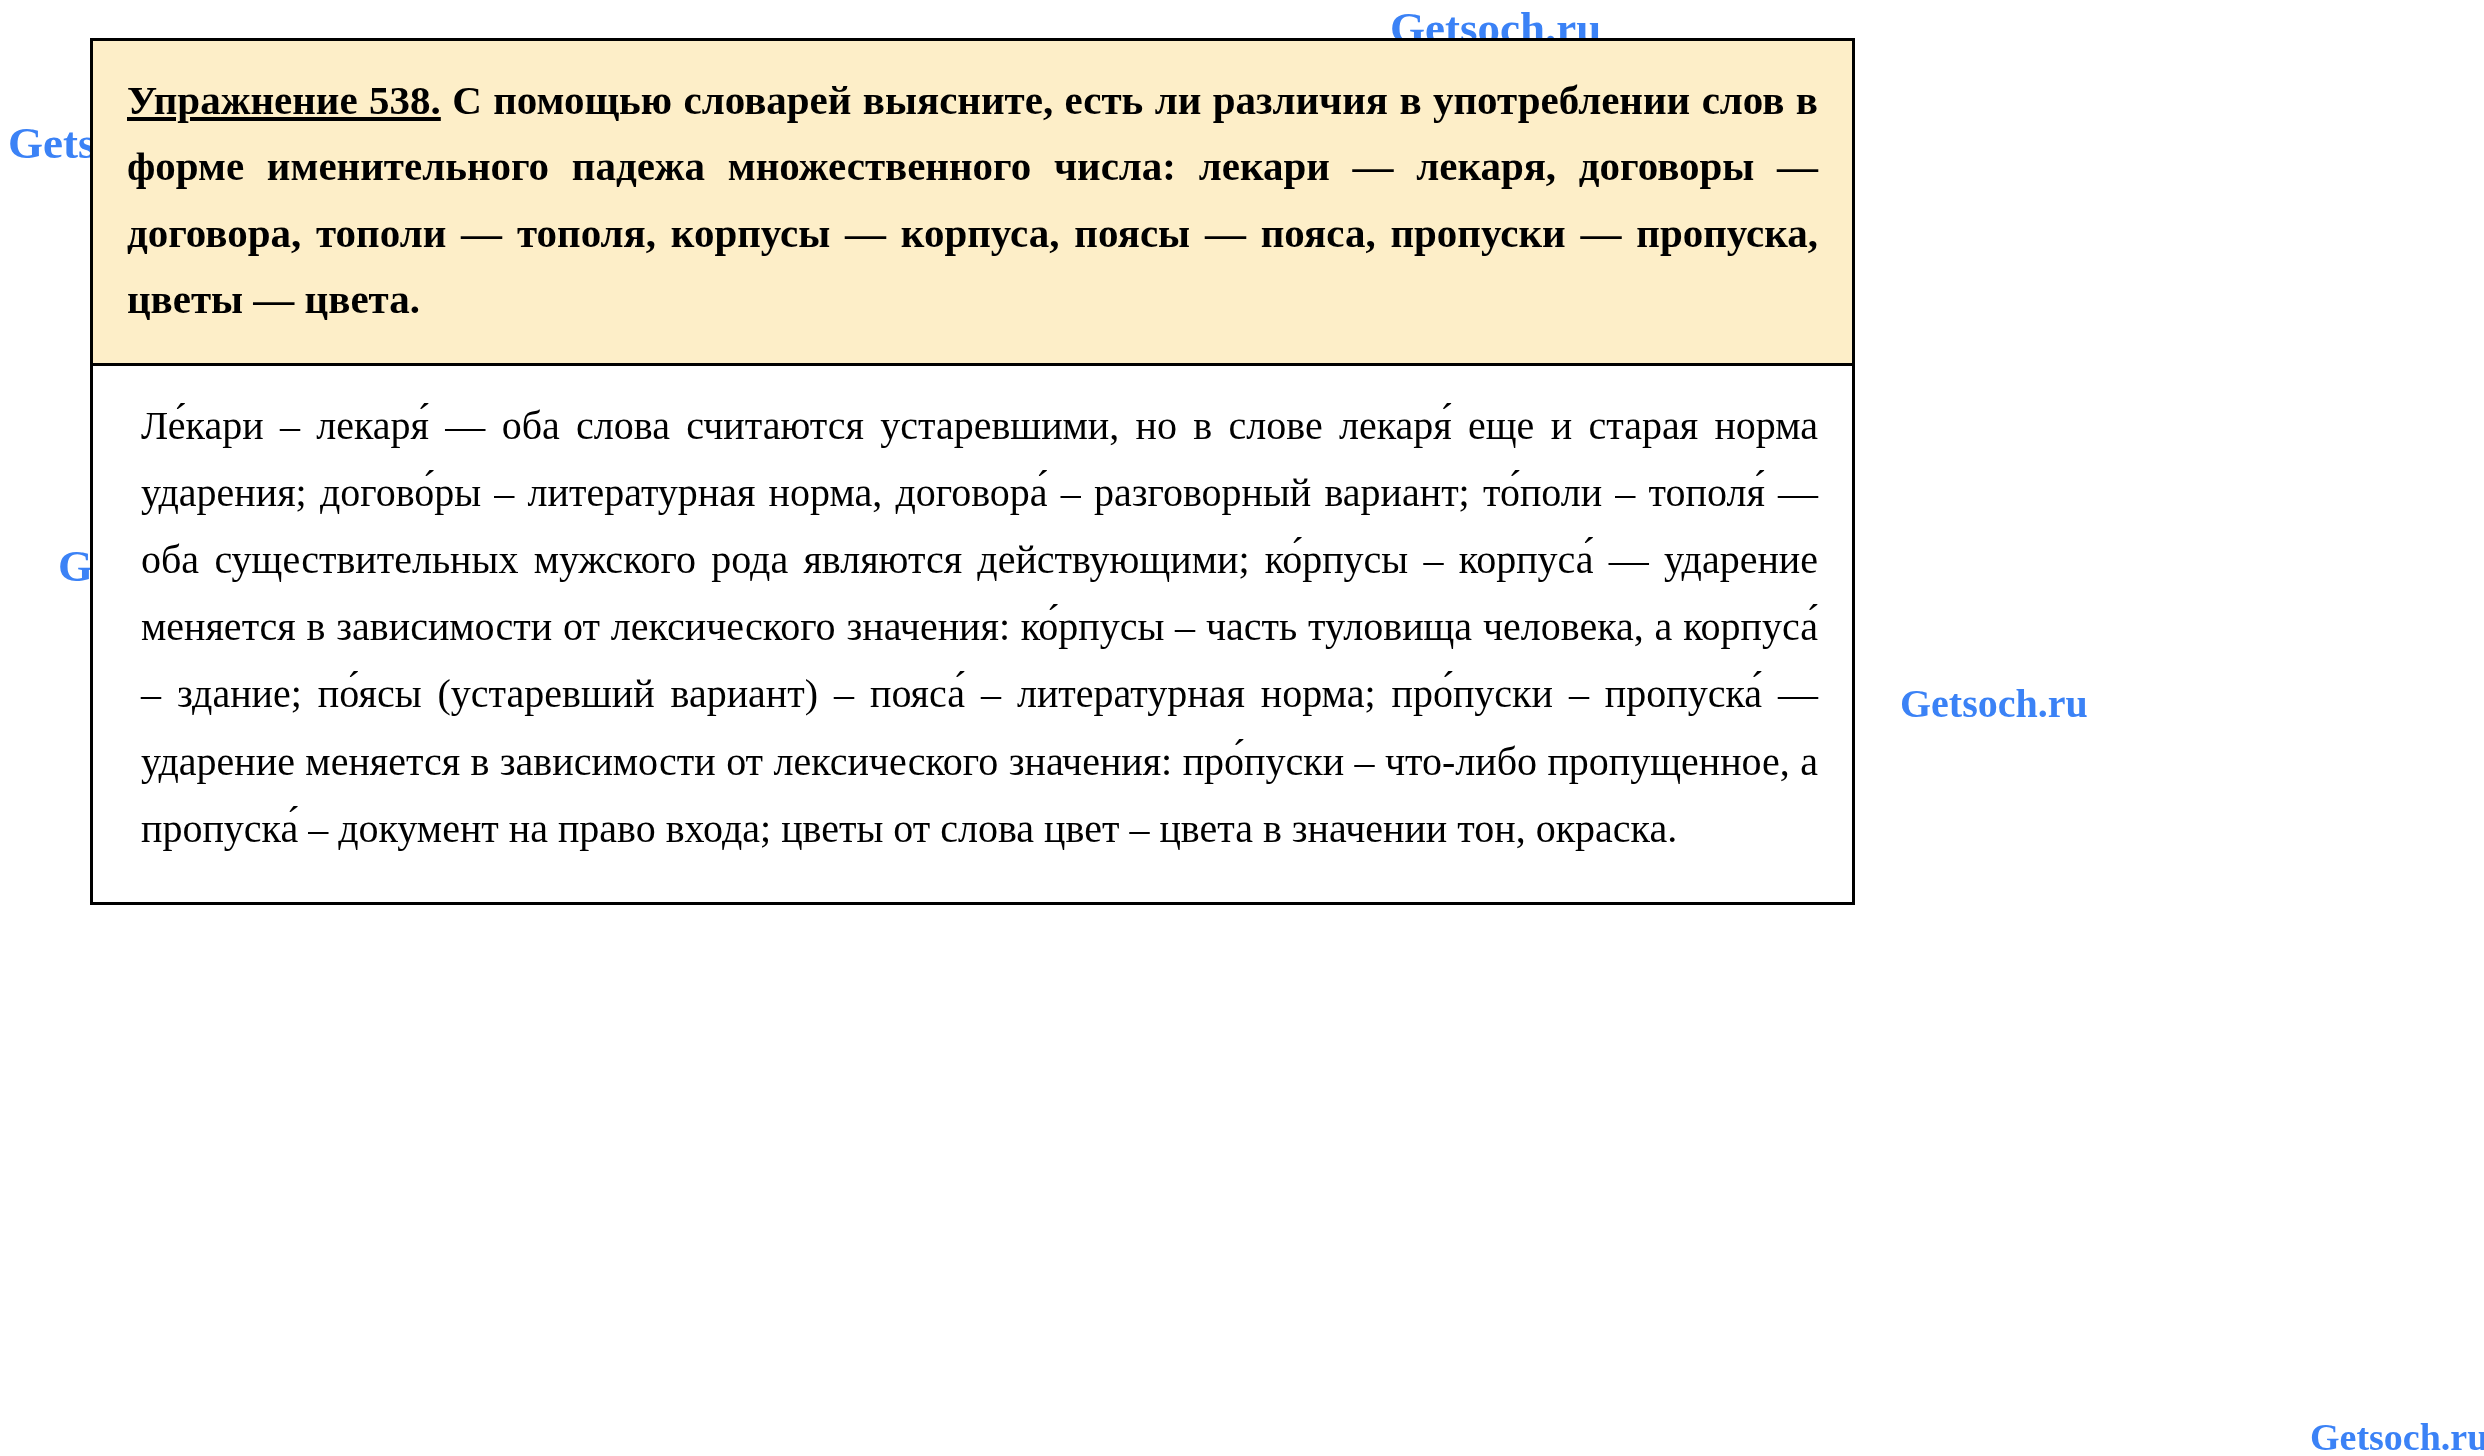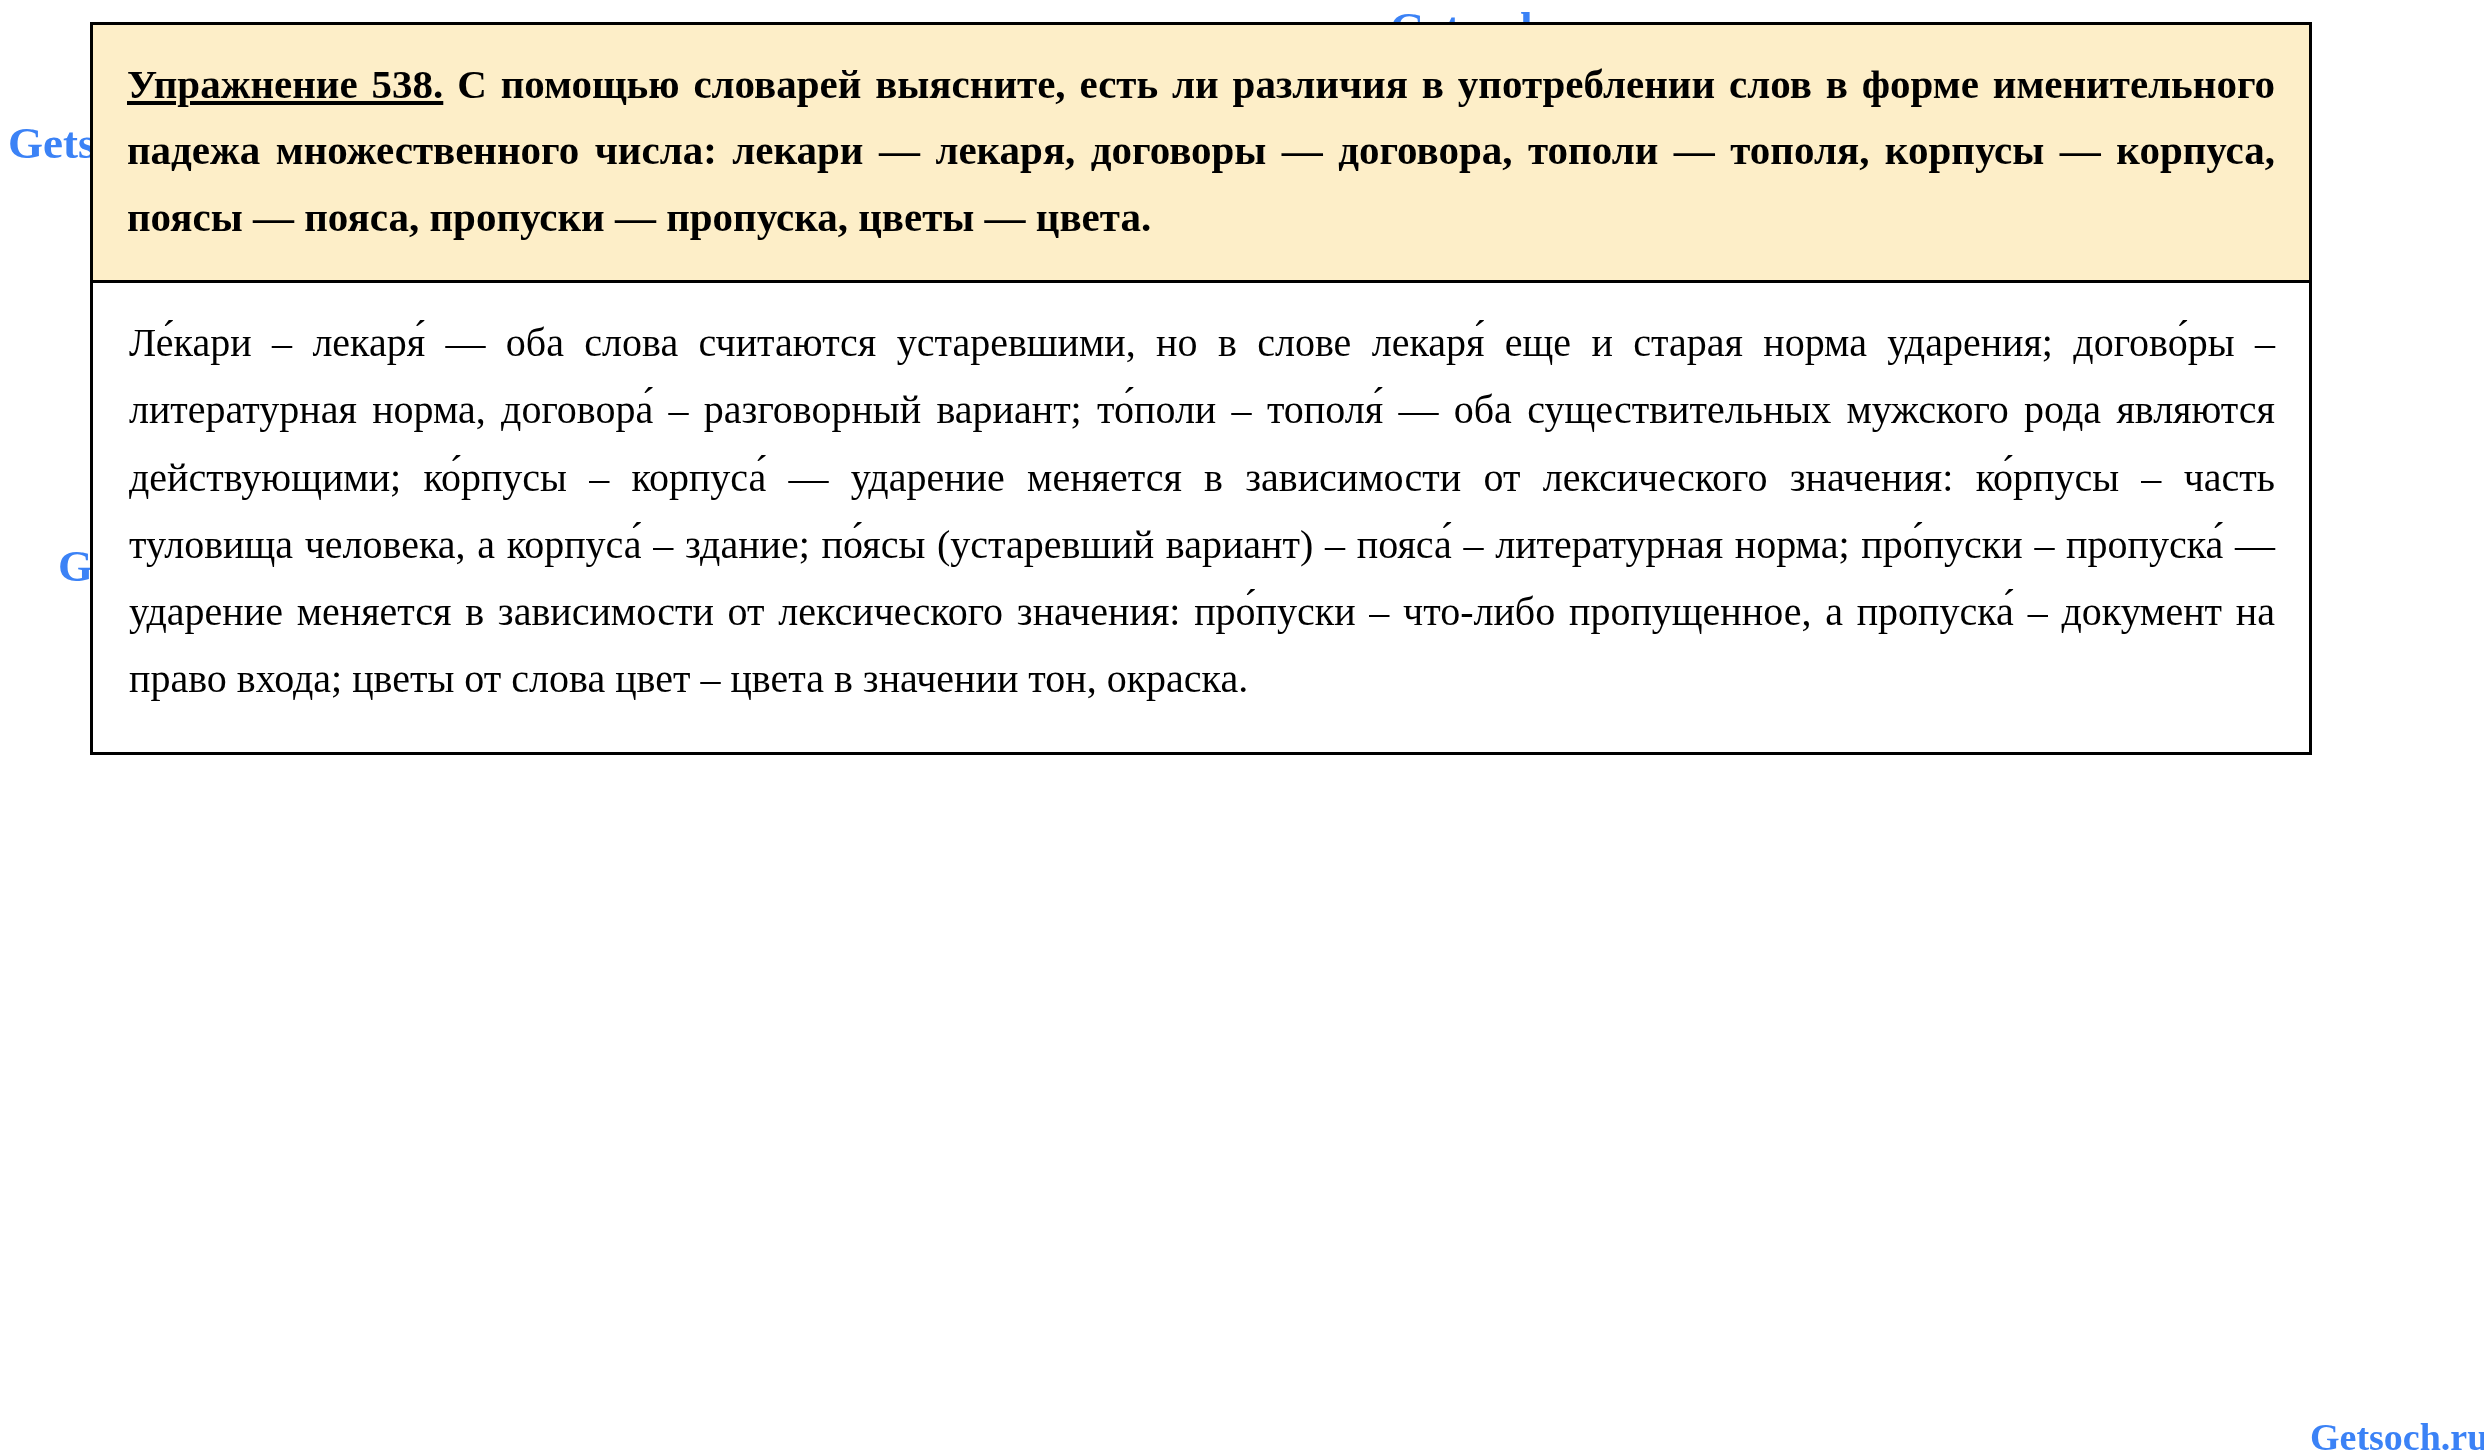--- a/index.html
+++ b/index.html
@@ -30,22 +30,22 @@
   .wm-2 { top: 117px;  left: 8px;    font-size: 45px; }
   .wm-3 { top: 355px;  left: 118px;  font-size: 45px; }
   .wm-4 { top: 540px;  left: 58px;   font-size: 45px; }
   .wm-5 { top: 680px;  left: 1900px; font-size: 40px; }
   .wm-6 { top: 1415px; left: 2310px; font-size: 38px; }
 
   
   .doc {
     position: absolute;
     left: 90px;
-    top: 22px;
-    width: 2222px;
+    top: 38px;
+    width: 1765px;
     border: 3px solid #000000;
     box-sizing: border-box;
     background: transparent;
     z-index: 2;
   }
 
   .task-block {
     background: #fdeec8;
     border-bottom: 3px solid #000000;
     padding: 26px 34px 30px 34px;
@@ -61,21 +61,21 @@
     text-align: justify;
     text-align-last: left;
     margin: 0;
   }
   .task-text .ex-label {
     text-decoration: underline;
   }
 
   .answer-block {
     background: #ffffff;
-    padding: 26px 34px 40px 36px;
+    padding: 26px 34px 40px 48px;
     box-sizing: border-box;
   }
   .answer-text {
     font-family: "Liberation Serif", serif;
     font-size: 40px;
     line-height: 1.68;
     color: #000000;
     text-align: justify;
     text-align-last: left;
     margin: 0;

